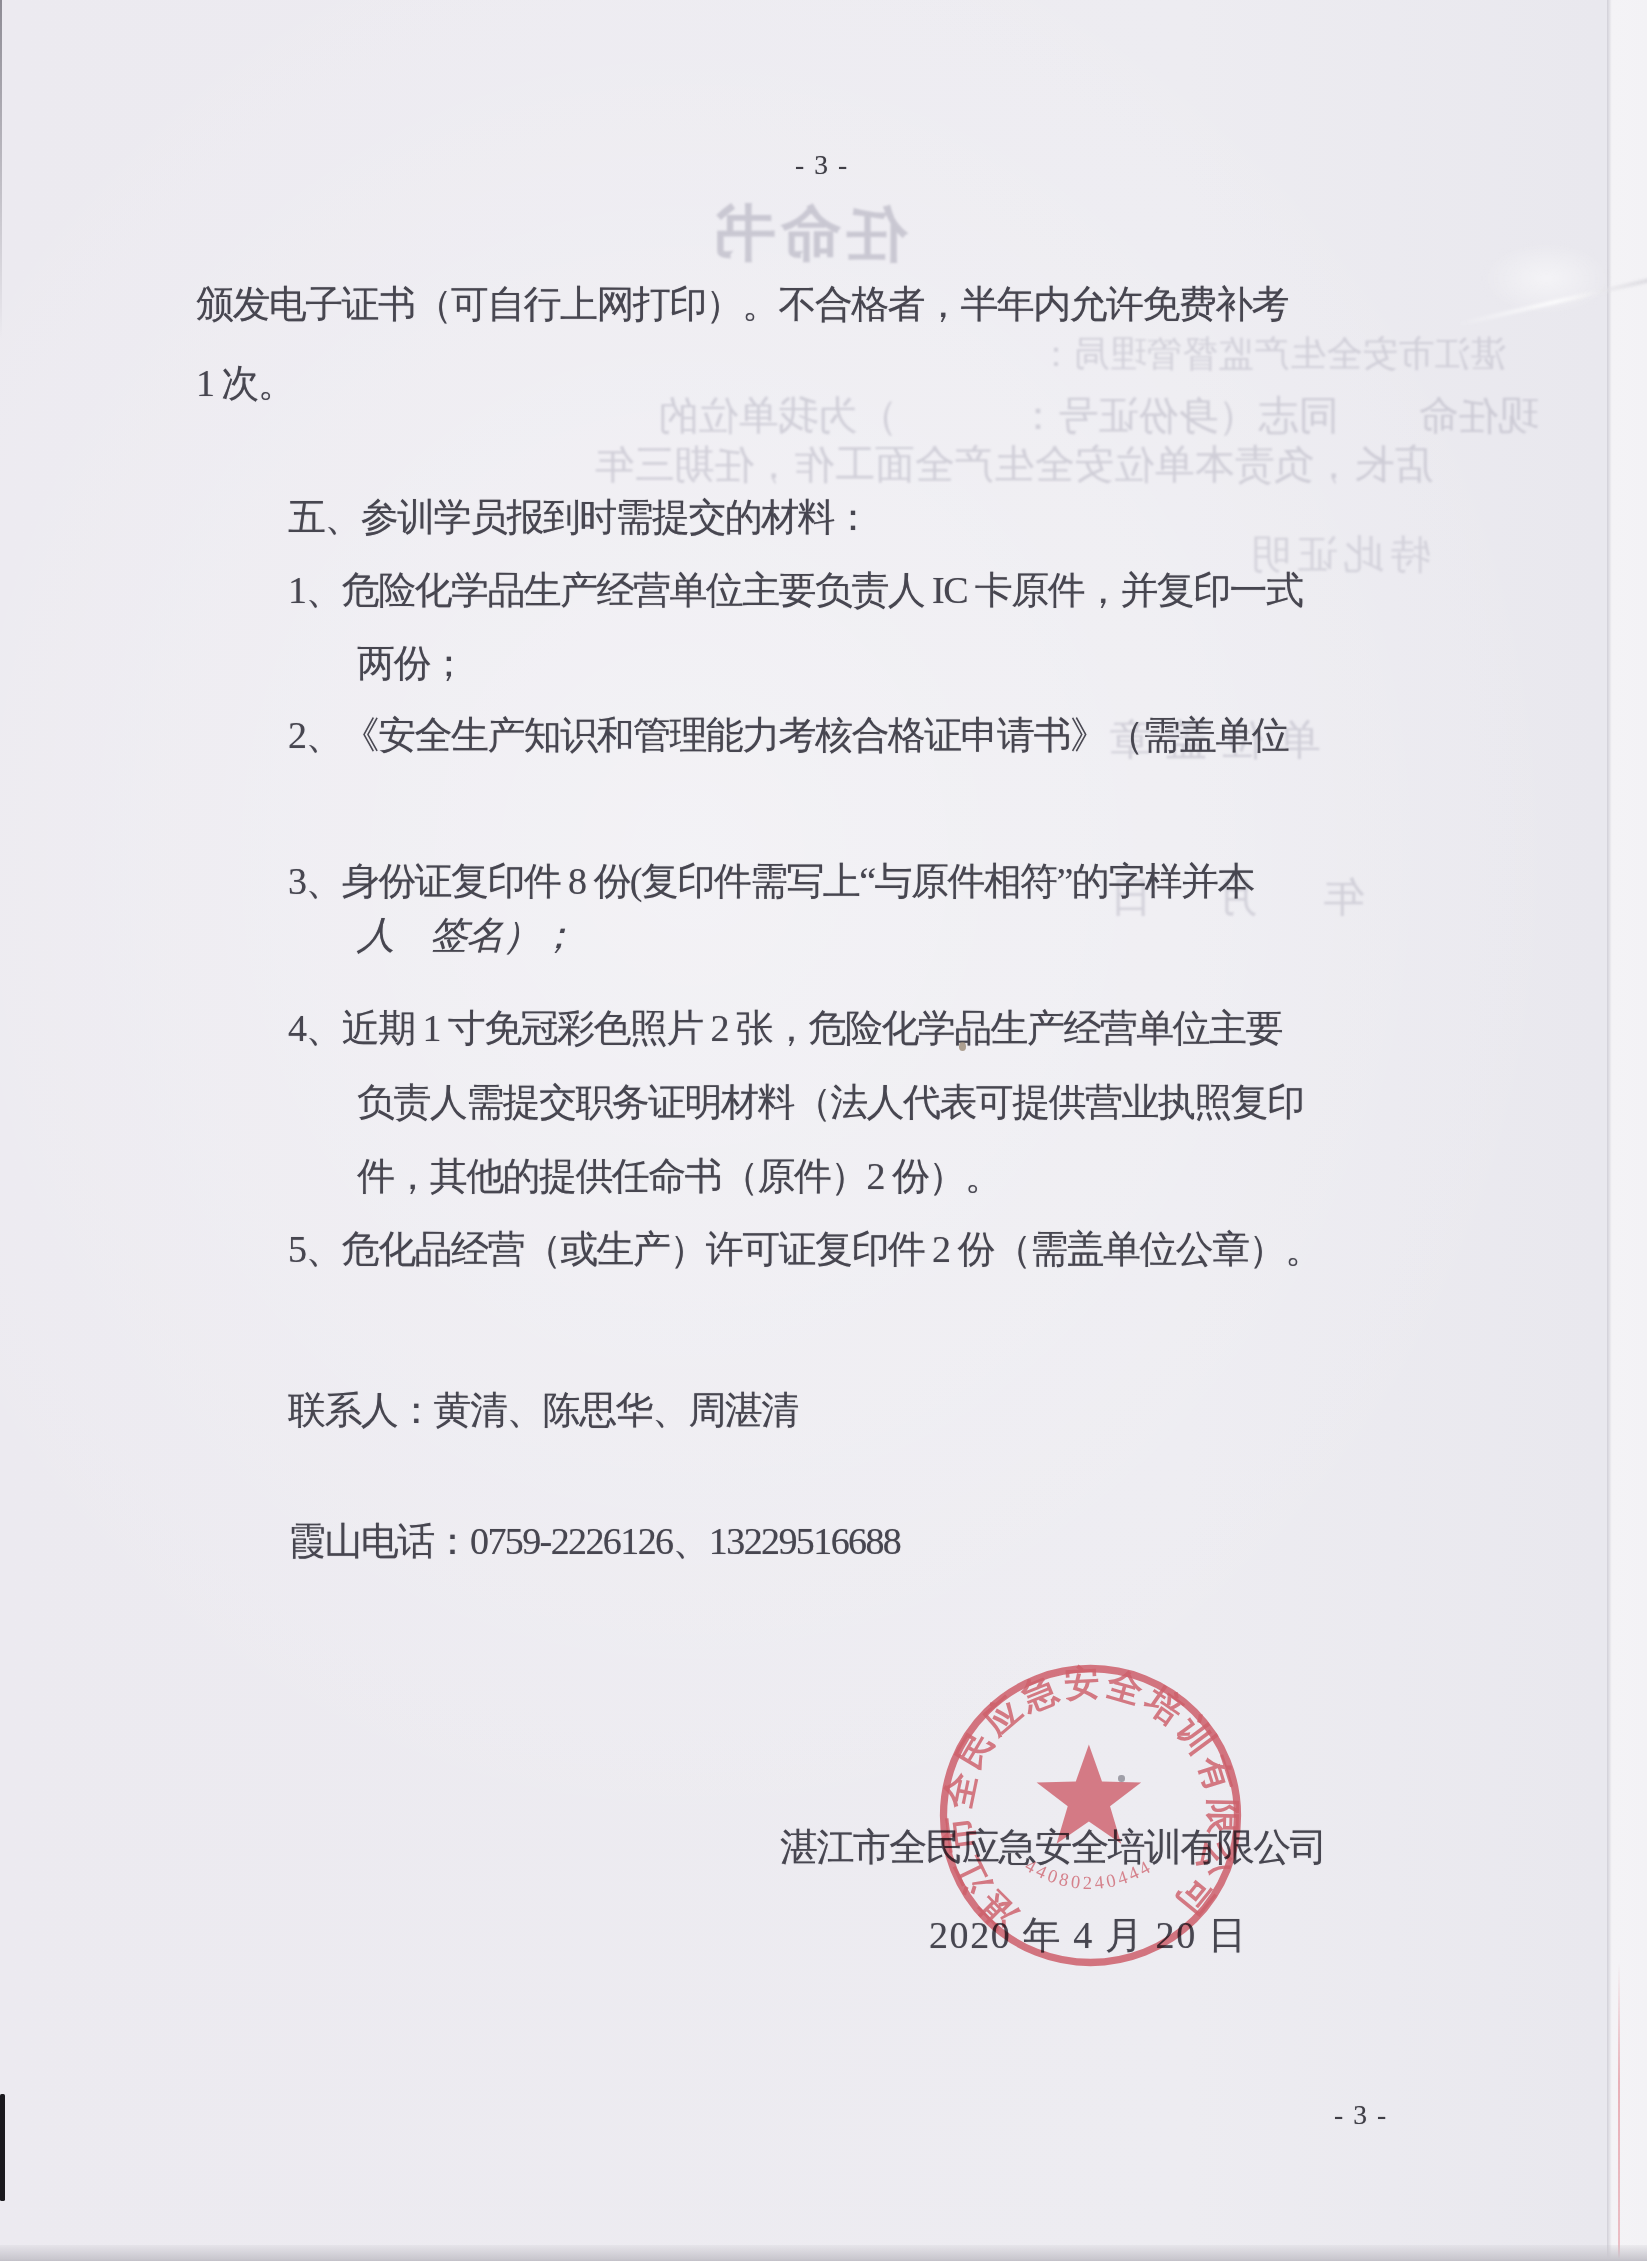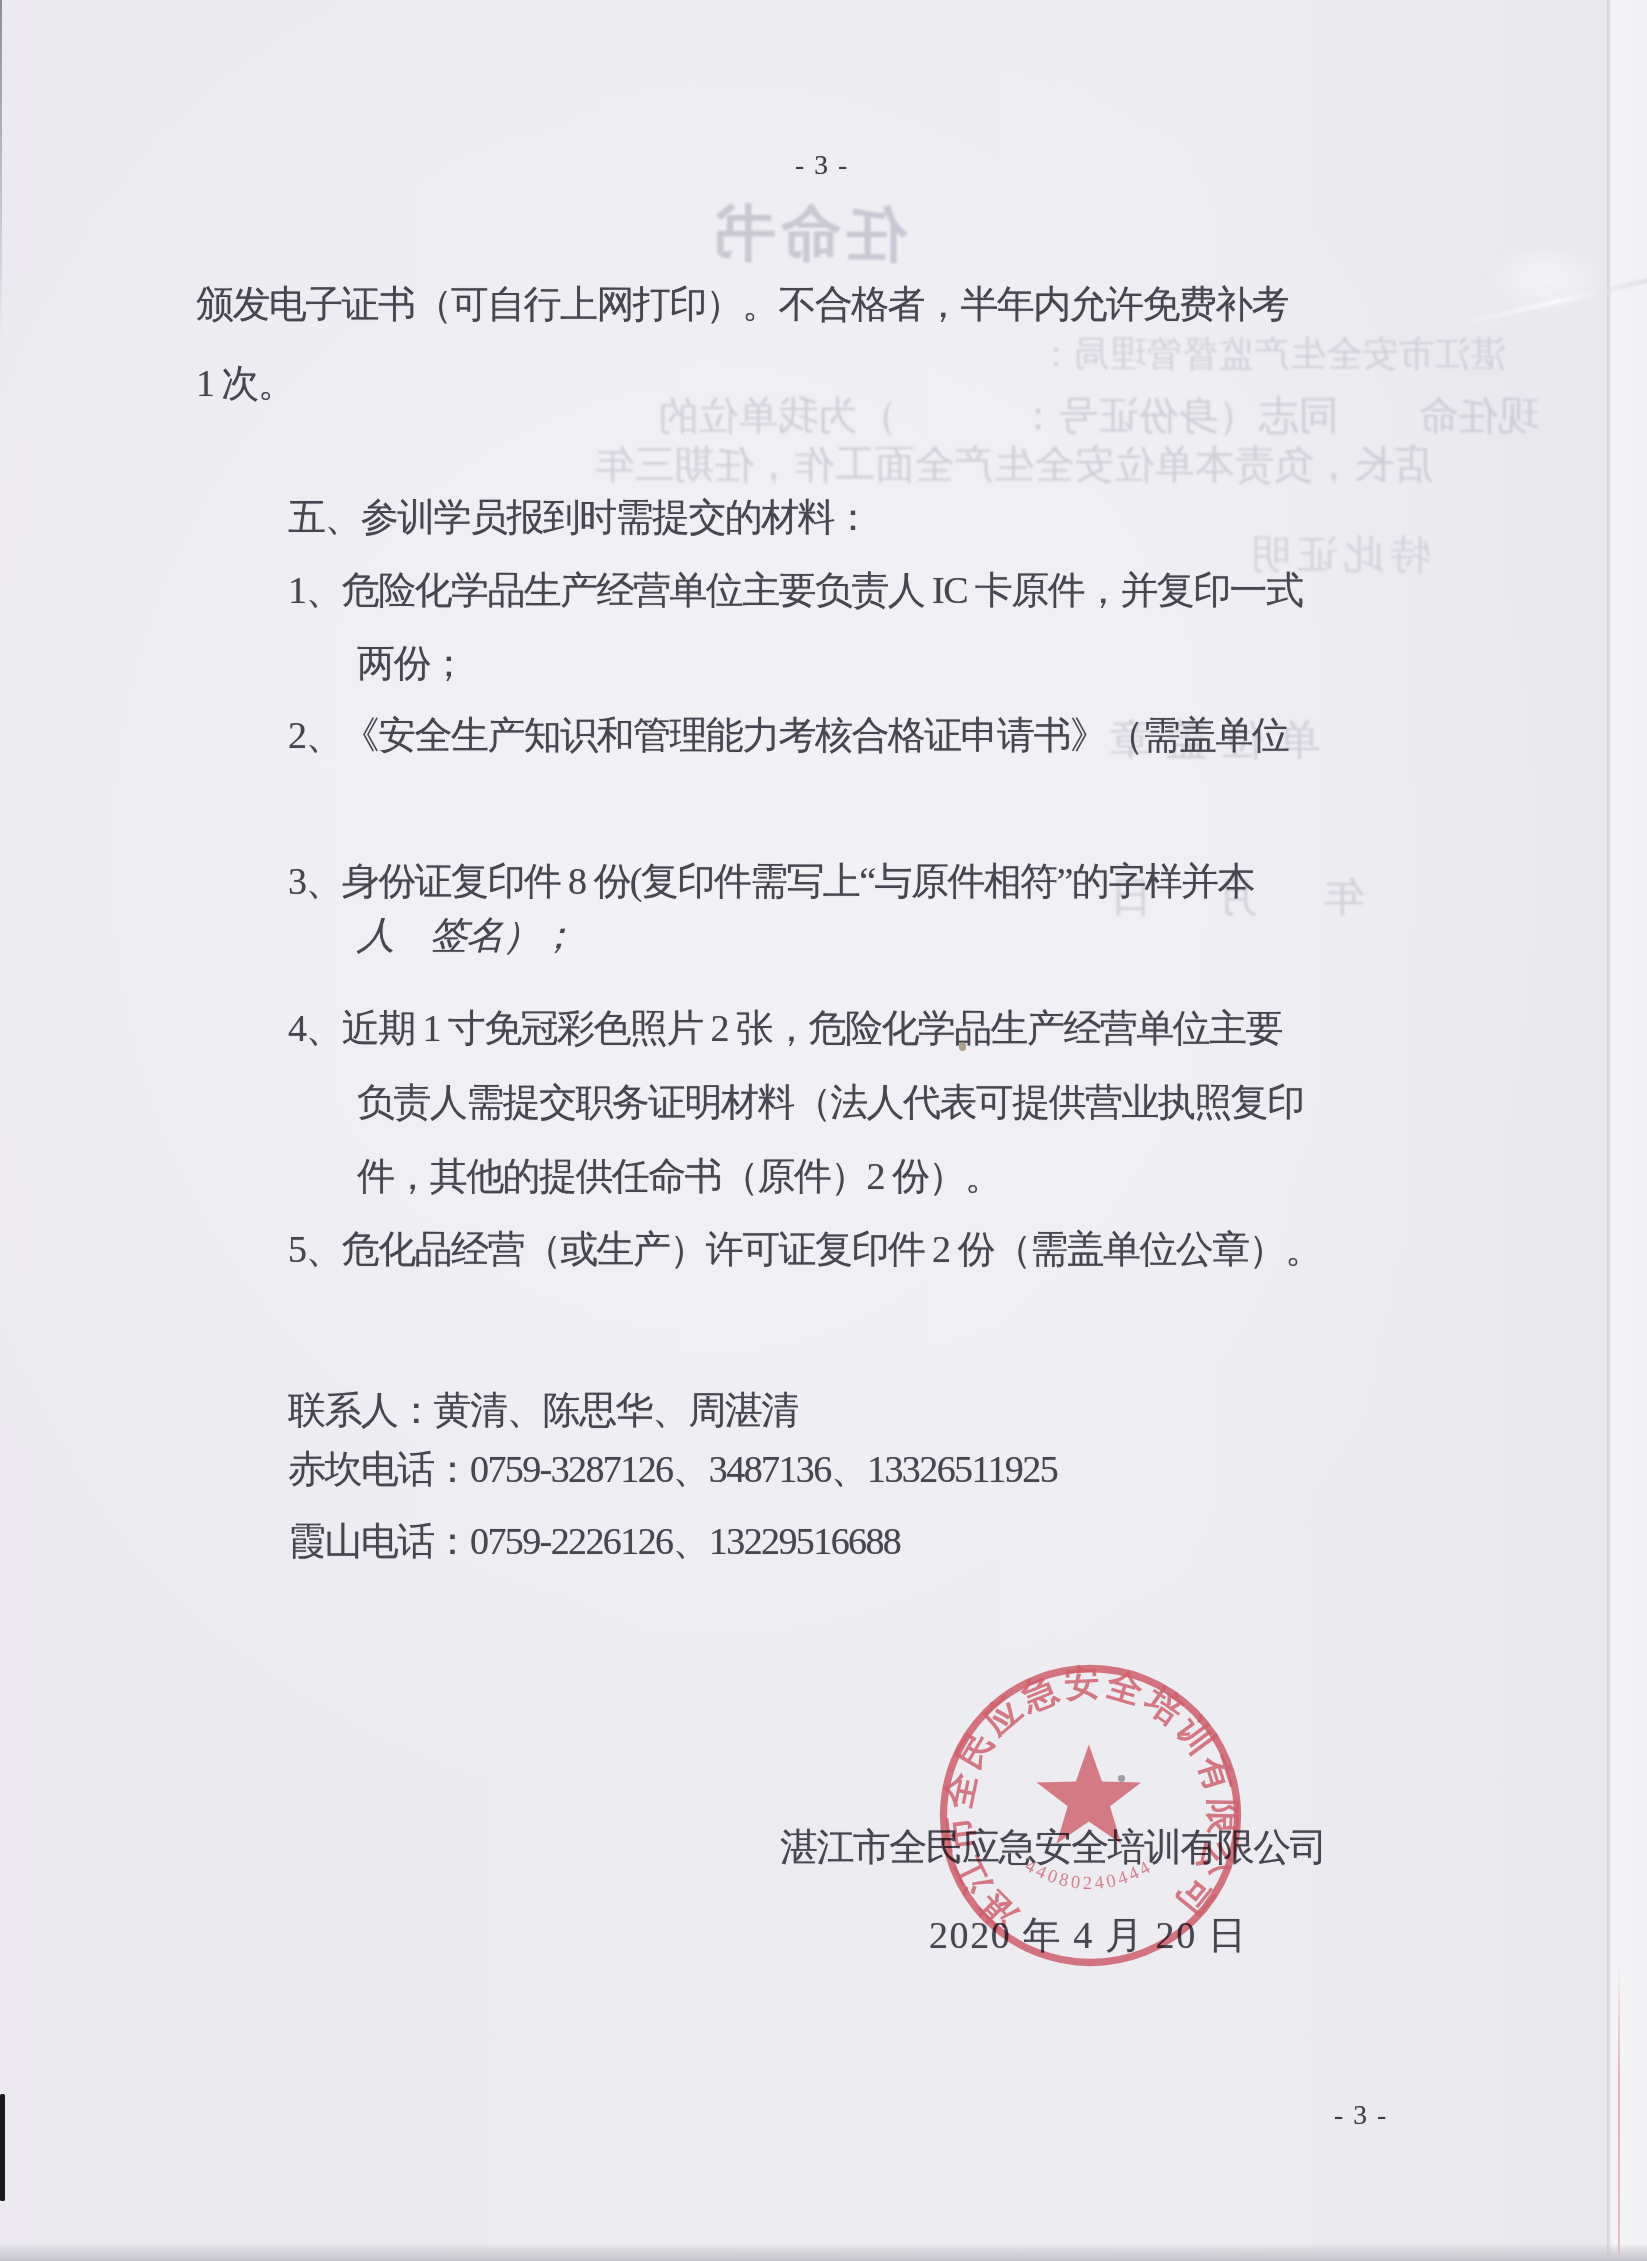--- a/index.html
+++ b/index.html
@@ -98,21 +98,20 @@
   <div class="line" style="left:288px;top:858px;">3、身份证复印件 8 份(复印件需写上“与原件相符”的字样并本</div>
   <div class="line" style="left:357px;top:912px;font-style:italic;">人　签名）；</div>
 
   <div class="line" style="left:288px;top:1005px;">4、近期 1 寸免冠彩色照片 2 张，危险化学品生产经营单位主要</div>
   <div class="line" style="left:357px;top:1079px;">负责人需提交职务证明材料（法人代表可提供营业执照复印</div>
   <div class="line" style="left:357px;top:1153px;">件，其他的提供任命书（原件）2 份）。</div>
 
   <div class="line" style="left:288px;top:1226px;">5、危化品经营（或生产）许可证复印件 2 份（需盖单位公章）。</div>
 
   <div class="line" style="left:288px;top:1371px;margin-top:16px;">联系人：黄清、陈思华、周湛清</div>
-  <div class="line" style="left:288px;top:1446px;">赤坎电话：0759-3287126、3487136、13326511925</div>
   <div class="line" style="left:288px;top:1518px;">霞山电话：0759-2226126、13229516688</div>
 
   <div class="line" style="left:780px;top:1824px;">湛江市全民应急安全培训有限公司</div>
   <div class="line" style="left:929px;top:1912px;letter-spacing:1.6px;">2020 年 4 月 20 日</div>
 
   <div class="line pagenum" style="left:1334px;top:2098px;">- 3 -</div>
 
   <svg class="seal" viewBox="0 0 390 390" xmlns="http://www.w3.org/2000/svg">
     <defs>
       <path id="sealArc" d="M 109.5 317 A 149 149 0 1 1 280.5 317" fill="none"></path>

